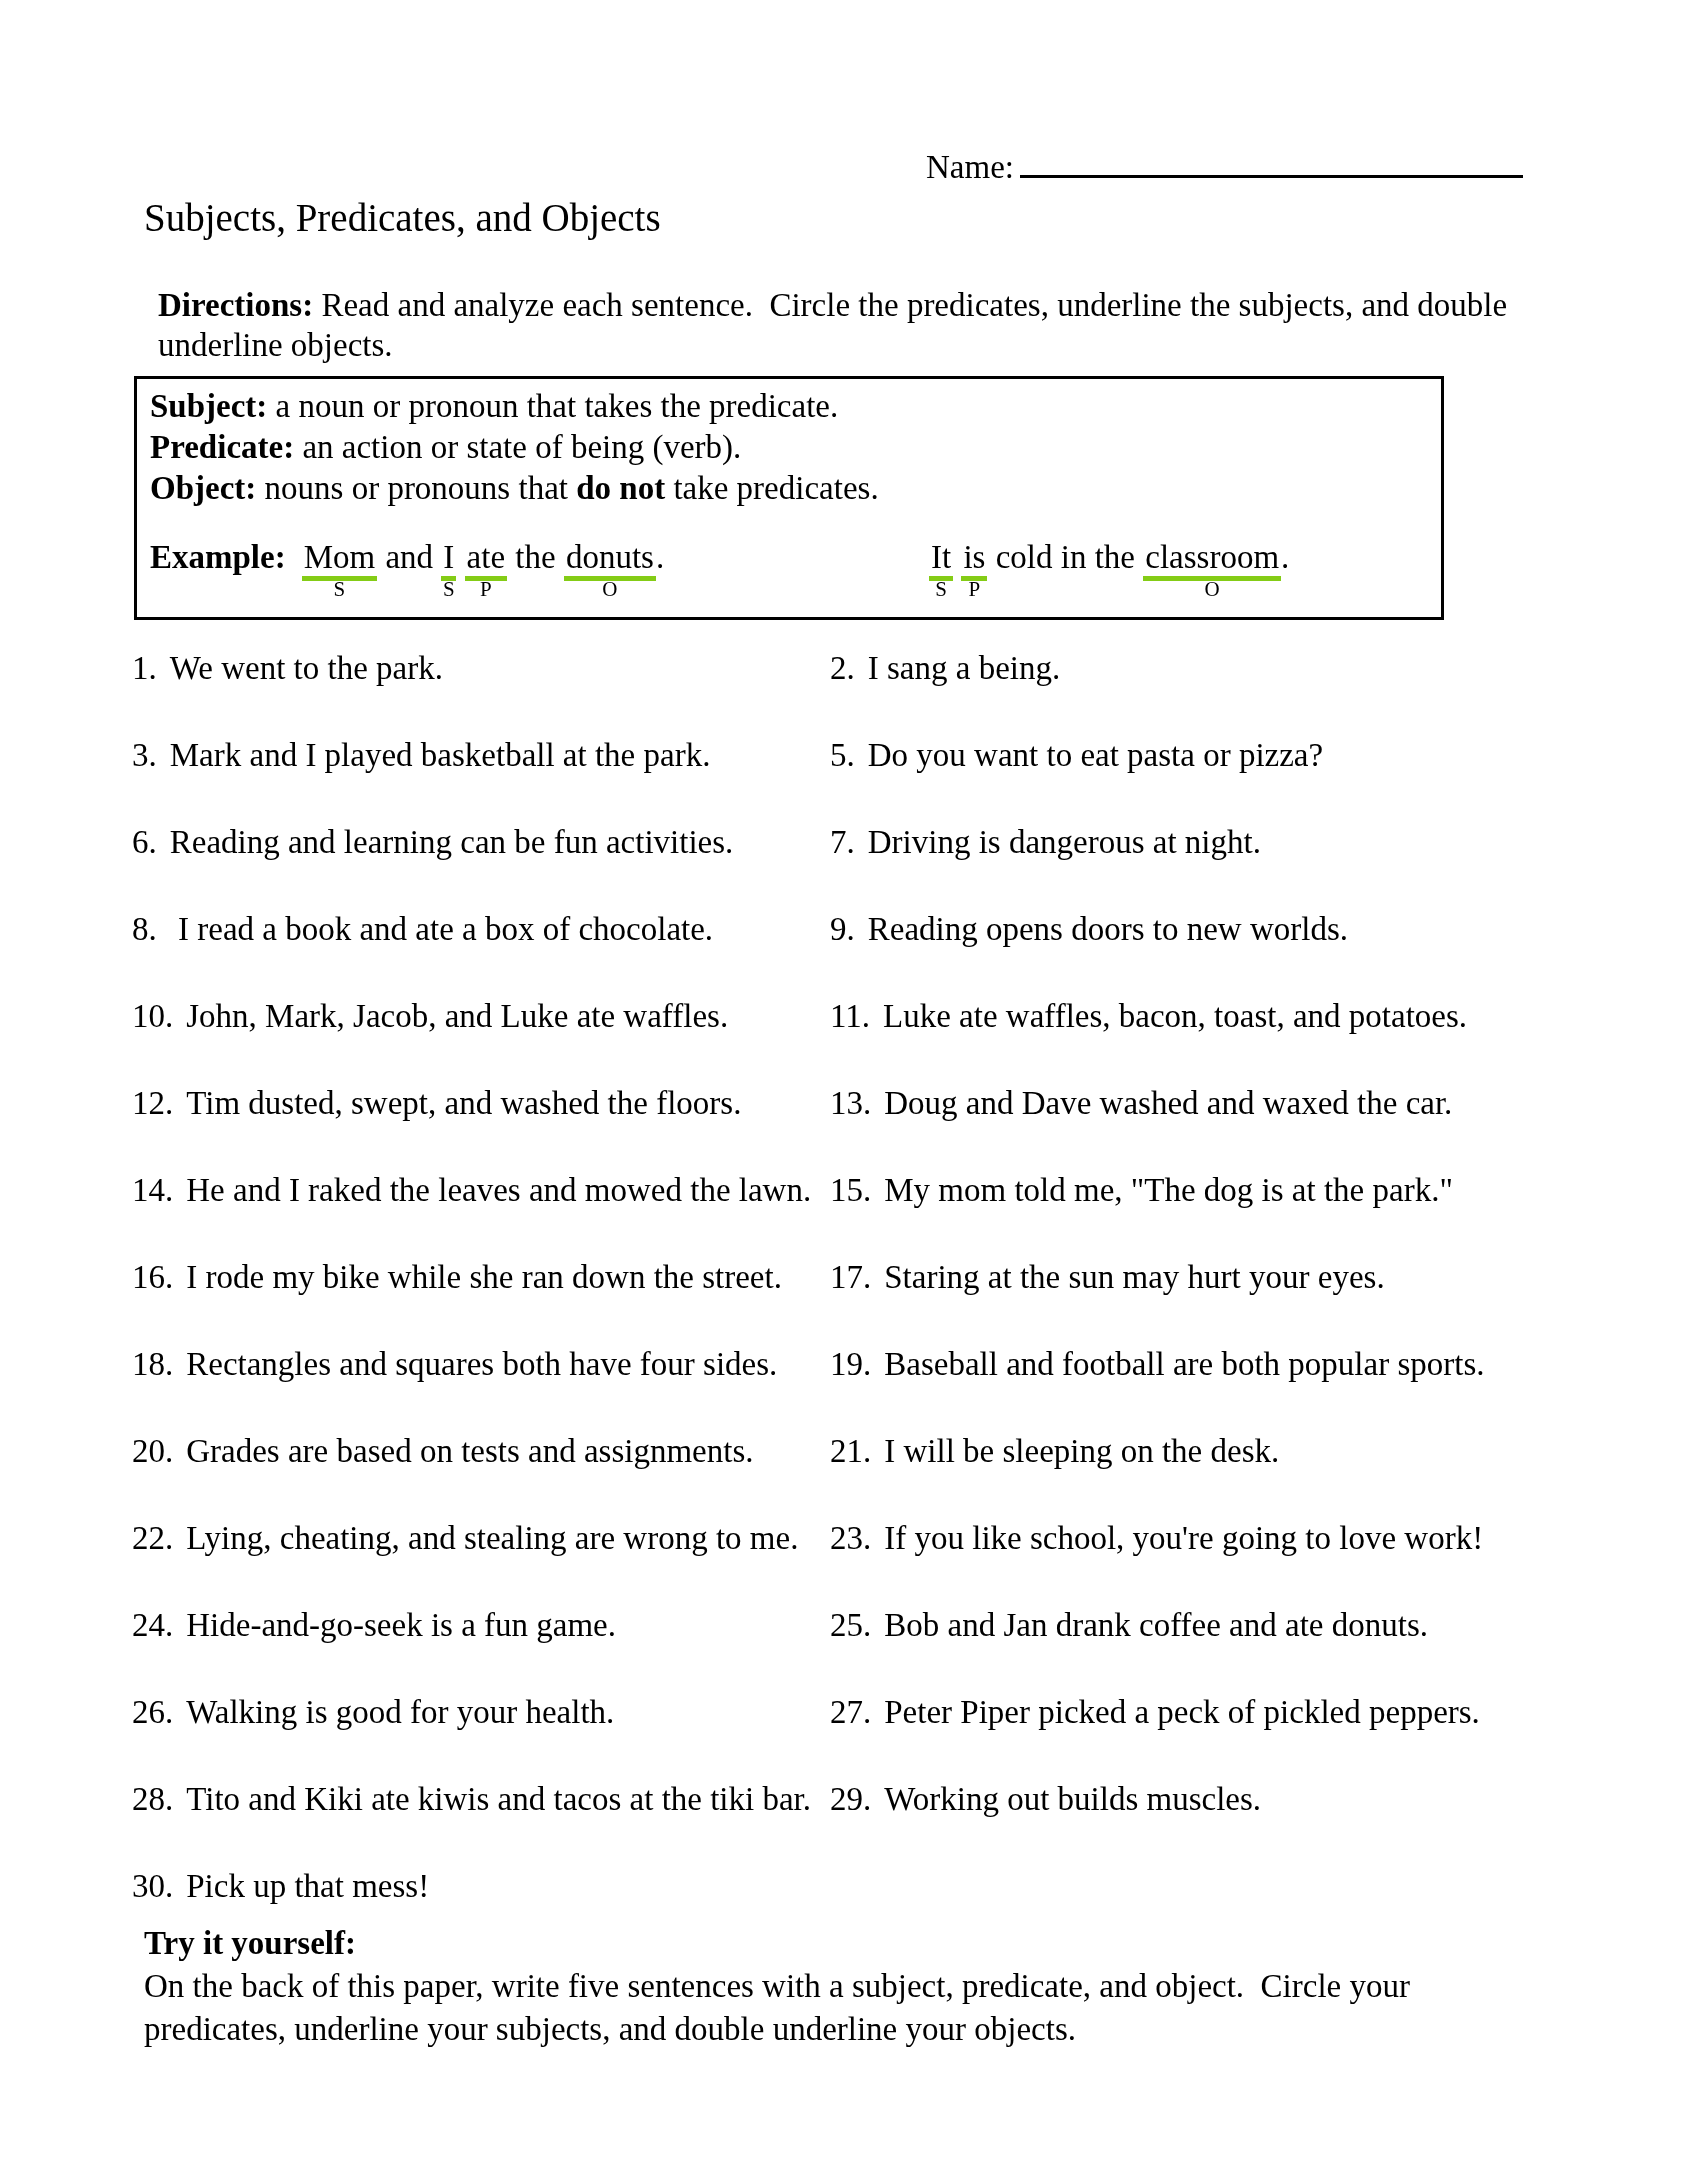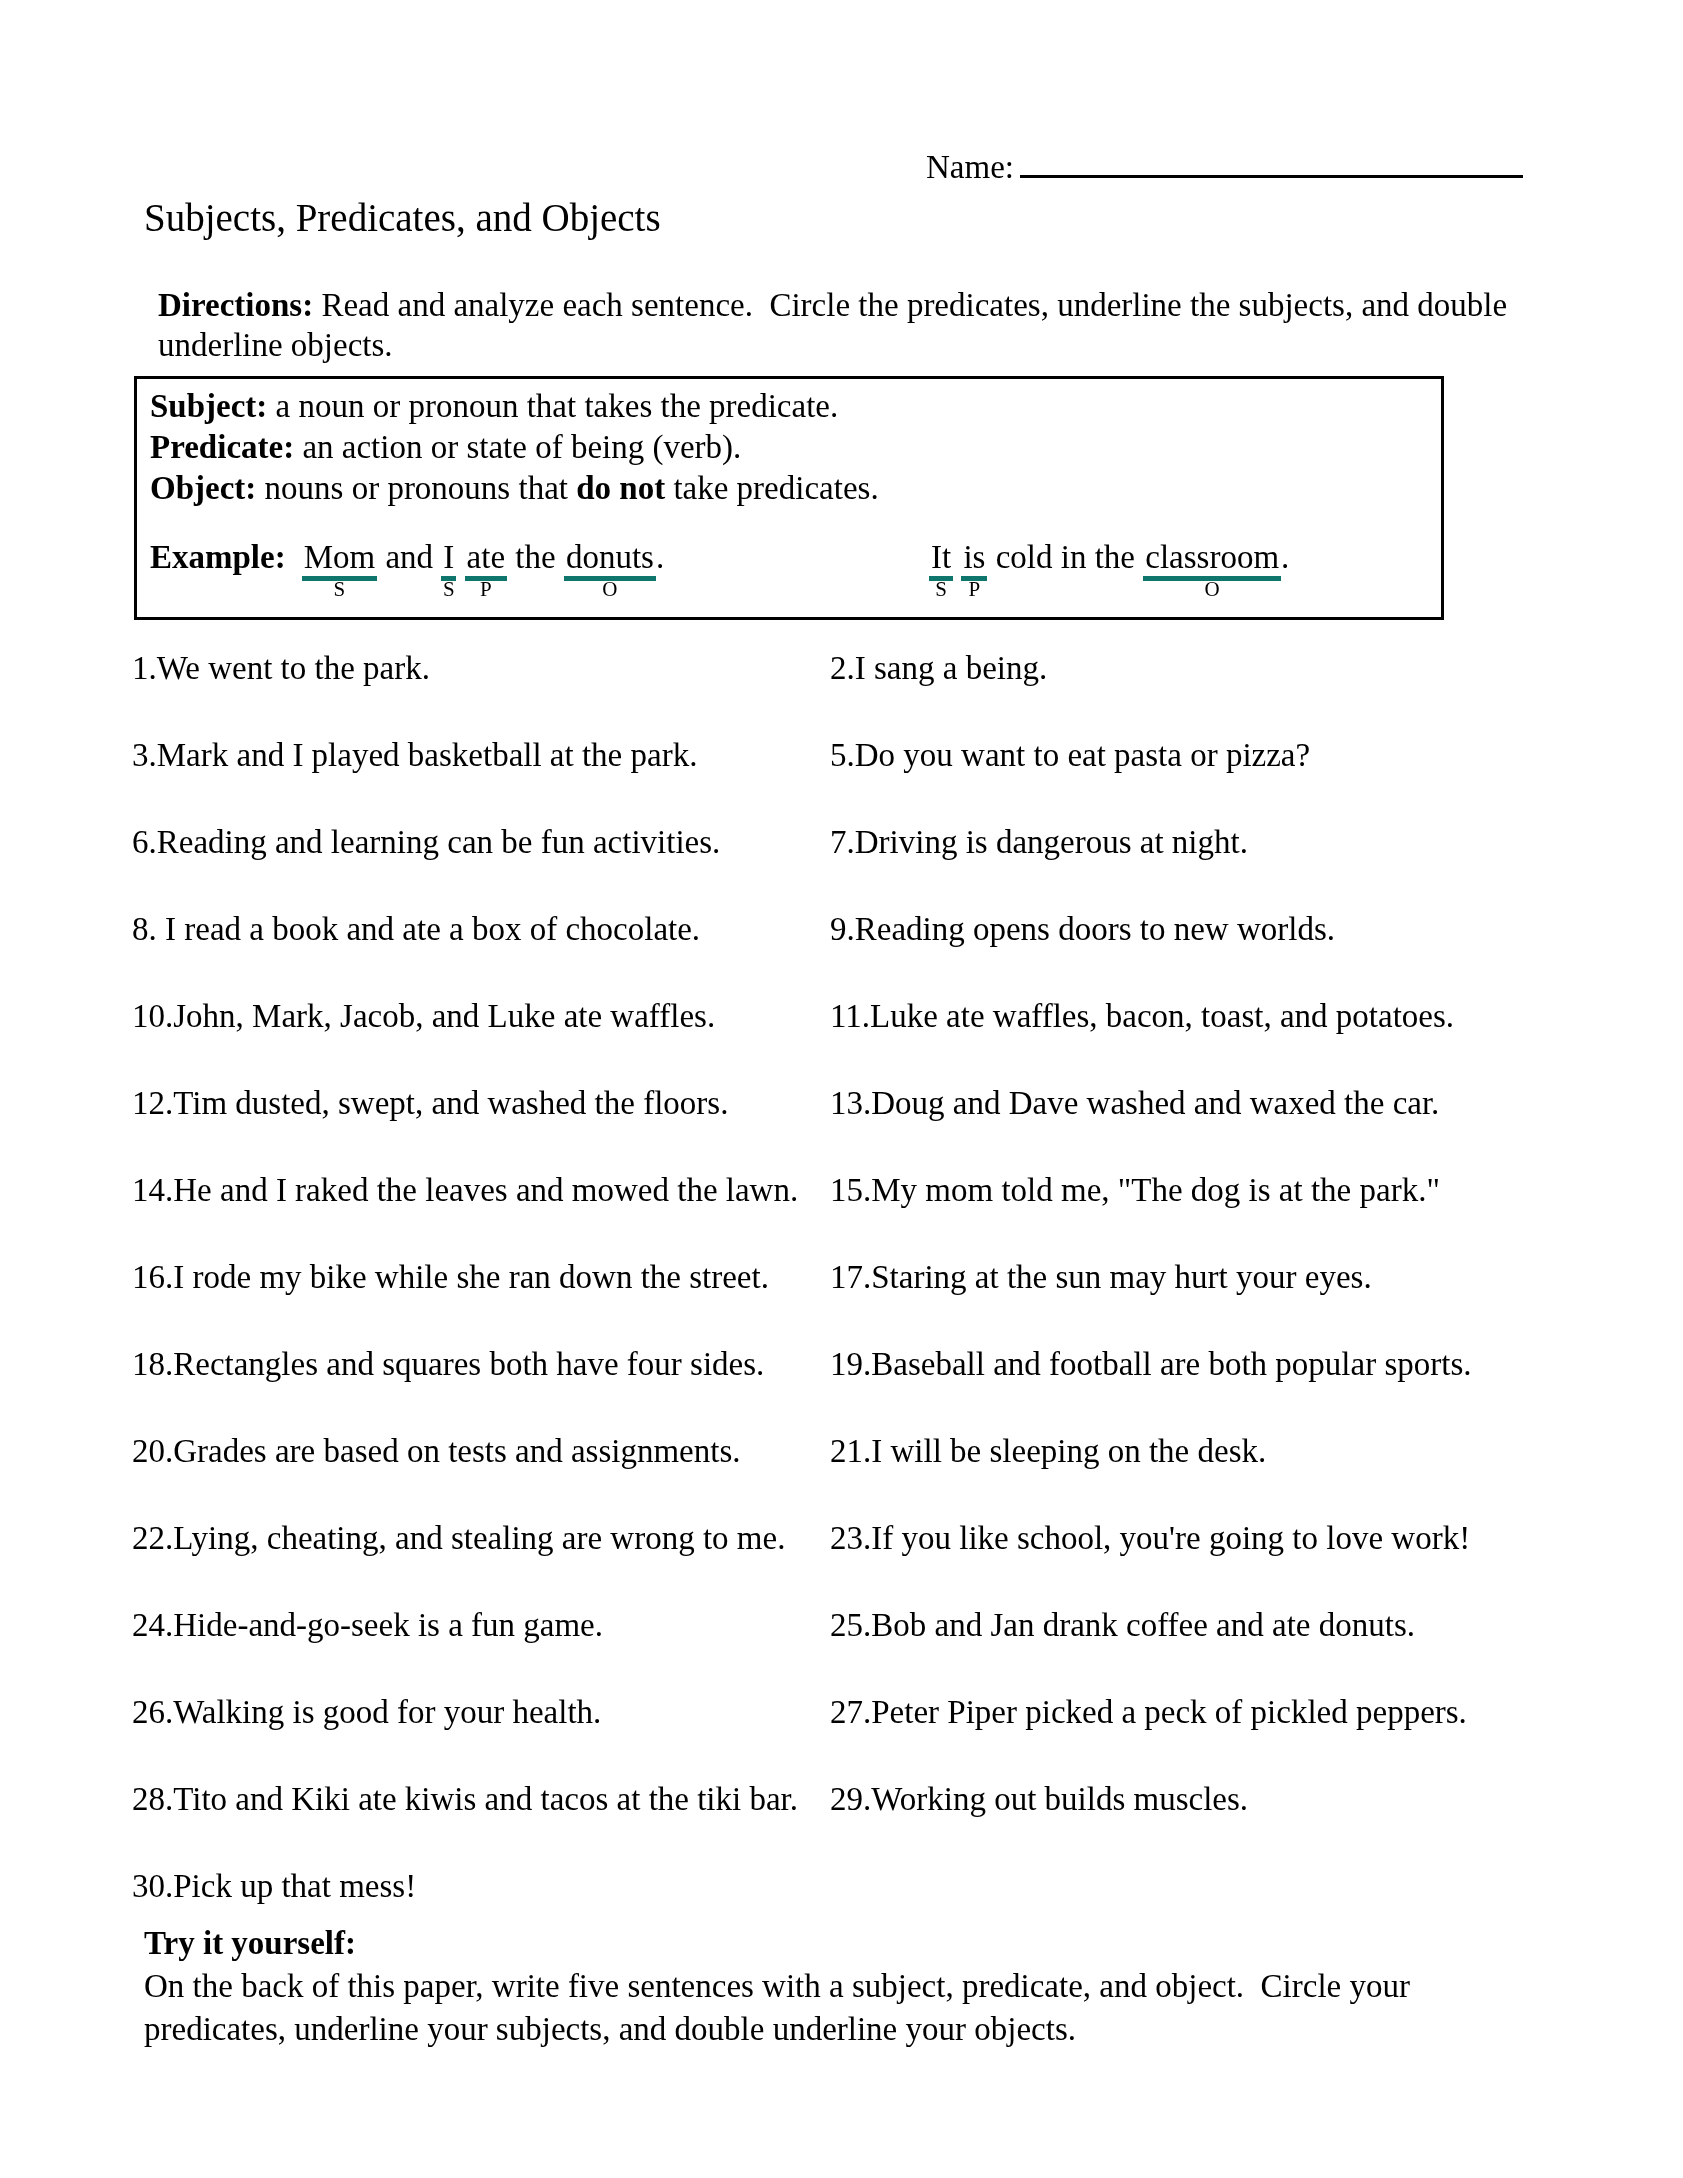--- a/index.html
+++ b/index.html
@@ -20,28 +20,28 @@
 
   
   #directions{left:144px;top:285px;width:1398px;font-size:33px;line-height:40px;white-space:pre-wrap;margin-left:14px;}
 
   
   #defbox{left:134px;top:376px;width:1310px;box-sizing:border-box;border:3px solid #000;
           padding:7px 12px 36px 13px;font-size:33px;line-height:41px;}
   .example-row{margin-top:15px;position:relative;white-space:pre;}
   .ex-sentence{margin-left:16px;}
   .ex-sentence-2{position:absolute;left:779px;top:0;}
-  .uword{display:inline-block;position:relative;border-bottom:5px solid #0f766e;padding:0 2px 1px 2px;line-height:1.05;margin-top:16px;}
+  .uword{display:inline-block;position:relative;border-bottom:5px solid #84cc16;padding:0 2px 1px 2px;line-height:1.05;margin-top:16px;}
   .uword .mk{position:absolute;top:100%;left:50%;transform:translateX(-50%);font-size:21px;line-height:1.3;font-weight:normal;}
 
   
   #sentence-list{left:132px;top:648px;display:grid;grid-template-columns:698px 1fr;grid-auto-rows:87px;
                  font-size:33px;line-height:40px;}
   .item{white-space:pre;}
-  .item .txt{}
+  .item .txt{margin-left:13px;}
 
   
   #tryit{left:144px;top:1922px;font-size:33px;line-height:43px;width:1394px;}
   #tryit .body{white-space:pre-wrap;}
 </style>
 </head>
 <body>
 
 <div class="abs" id="name-block"><span>Name:</span><span class="name-line"></span></div>
 

